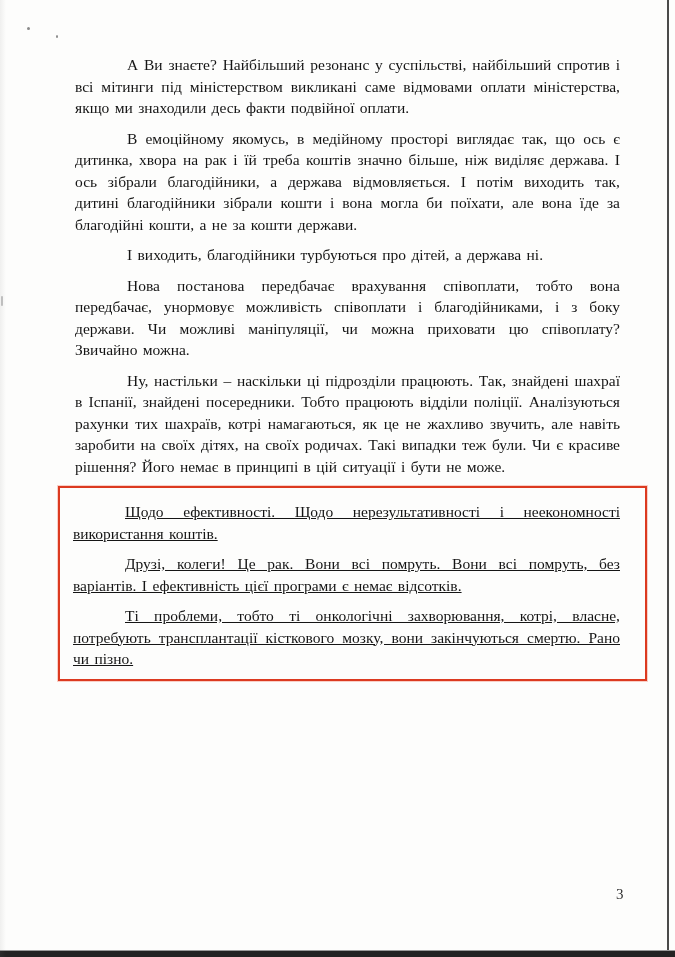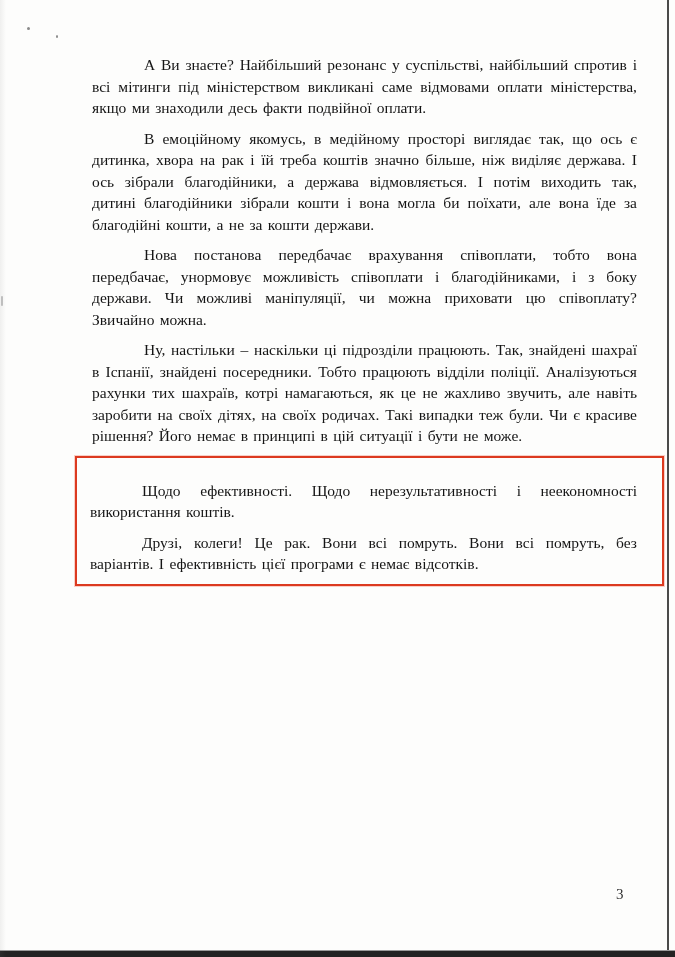--- a/index.html
+++ b/index.html
@@ -9,36 +9,37 @@
     height: 957px;
     margin: 0;
     background: #fdfdfc;
     overflow: hidden;
     font-family: "Liberation Serif", "DejaVu Serif", serif;
     color: #151515;
   }
   .page-content {
     position: absolute;
     top: 54px;
-    left: 92px;
+    left: 75px;
     width: 545px;
     font-size: 15.5px;
     line-height: 21.5px;
     text-align: justify;
   }
   .page-content p {
     margin: 0 0 9px 0;
     text-indent: 52px;
     word-spacing: 1.5px;
   }
   .red-box {
     border: 2px solid #dc3a20;
     box-shadow: 0 0 0 1px rgba(240,120,100,0.35);
     margin: 4px -27px 9px -17px;
-    padding: 22px 25px 0 13px;
+    padding: 13px 25px 0 13px;
+    text-decoration: underline;
   }
   .page-number {
     position: absolute;
     top: 886px;
     left: 616px;
     font-size: 15px;
     color: #333;
   }
   
   .edge-right {
@@ -76,26 +77,28 @@
   .speckle.s3 { top: 296px; left: 1px; width: 2px; height: 10px; border-radius: 1px; opacity: .5; }
 </style>
 </head>
 <body>
 
 <div class="scan">
 
   <div class="page-content">
     <p>А Ви знаєте? Найбільший резонанс у суспільстві, найбільший спротив і всі мітинги під міністерством викликані саме відмовами оплати міністерства, якщо ми знаходили десь факти подвійної оплати.</p>
     <p>В емоційному якомусь, в медійному просторі виглядає так, що ось є дитинка, хвора на рак і їй треба коштів значно більше, ніж виділяє держава. І ось зібрали благодійники, а держава відмовляється. І потім виходить так, дитині благодійники зібрали кошти і вона могла би поїхати, але вона їде за благодійні кошти, а не за кошти держави.</p>
+    <p>І виходить, благодійники турбуються про дітей, а держава ні.</p>
     <p>Нова постанова передбачає врахування співоплати, тобто вона передбачає, унормовує можливість співоплати і благодійниками, і з боку держави. Чи можливі маніпуляції, чи можна приховати цю співоплату? Звичайно можна.</p>
     <p>Ну, настільки – наскільки ці підрозділи працюють. Так, знайдені шахраї в Іспанії, знайдені посередники. Тобто працюють відділи поліції. Аналізуються рахунки тих шахраїв, котрі намагаються, як це не жахливо звучить, але навіть заробити на своїх дітях, на своїх родичах. Такі випадки теж були. Чи є красиве рішення? Його немає в принципі в цій ситуації і бути не може.</p>
 
     <div class="red-box">
       <p>Щодо ефективності. Щодо нерезультативності і неекономності використання коштів.</p>
       <p>Друзі, колеги! Це рак. Вони всі помруть. Вони всі помруть, без варіантів. І ефективність цієї програми є немає відсотків.</p>
+      <p>Ті проблеми, тобто ті онкологічні захворювання, котрі, власне, потребують трансплантації кісткового мозку, вони закінчуються смертю. Рано чи пізно.</p>
     </div>
 
   </div>
 
   <div class="page-number">3</div>
 
   <div class="edge-right"></div>
   <div class="edge-bottom"></div>
   <div class="edge-left"></div>
   <div class="speckle s1"></div>

